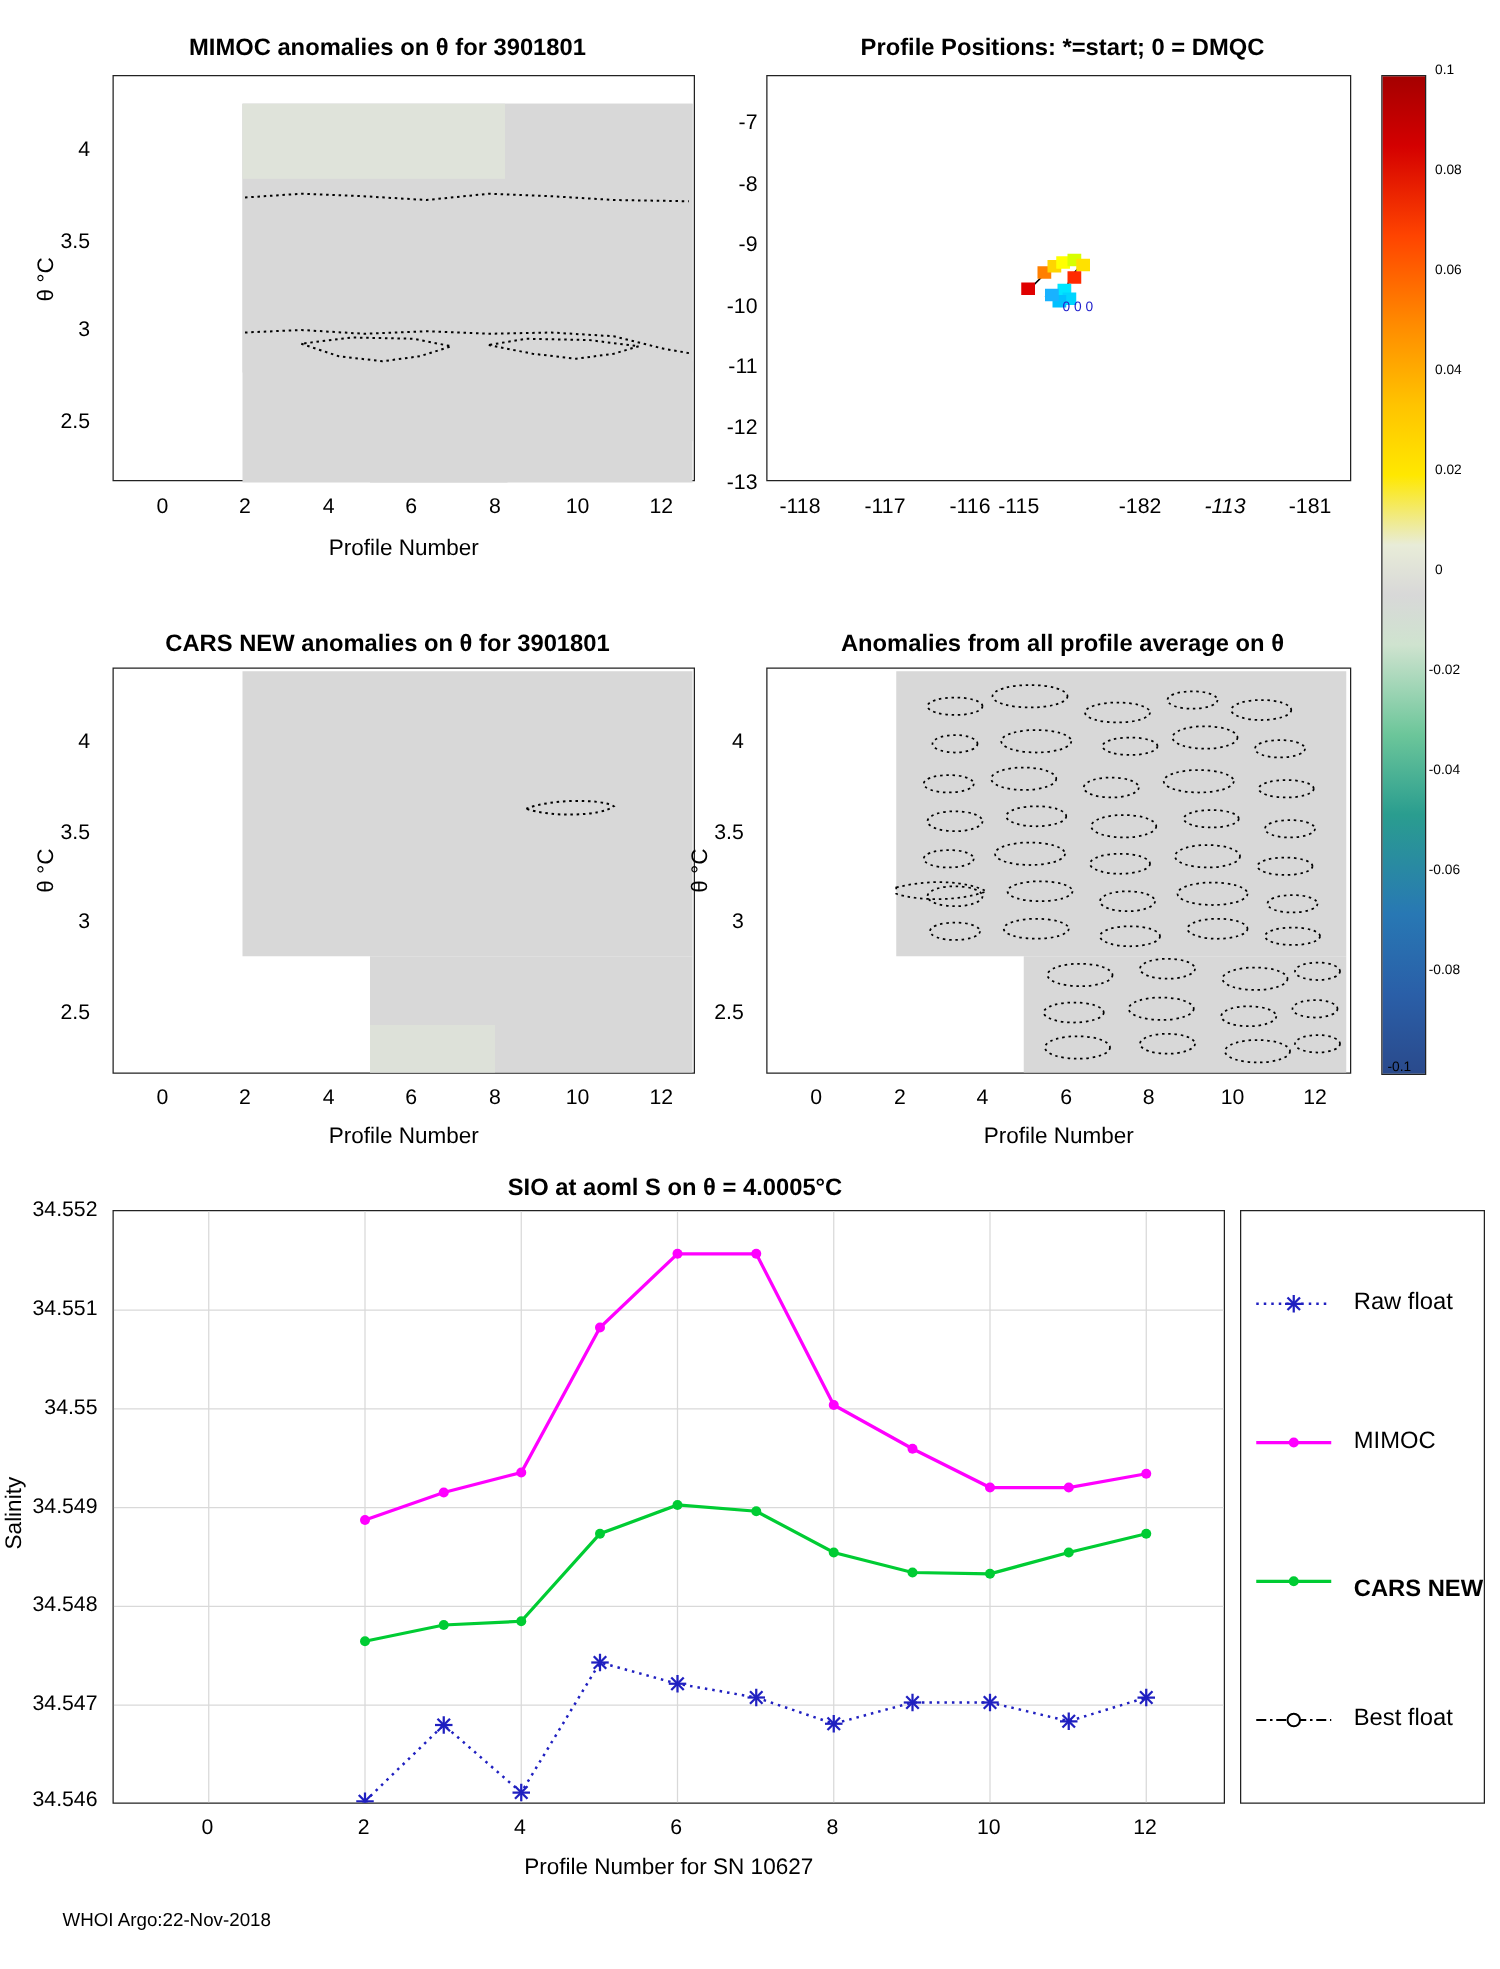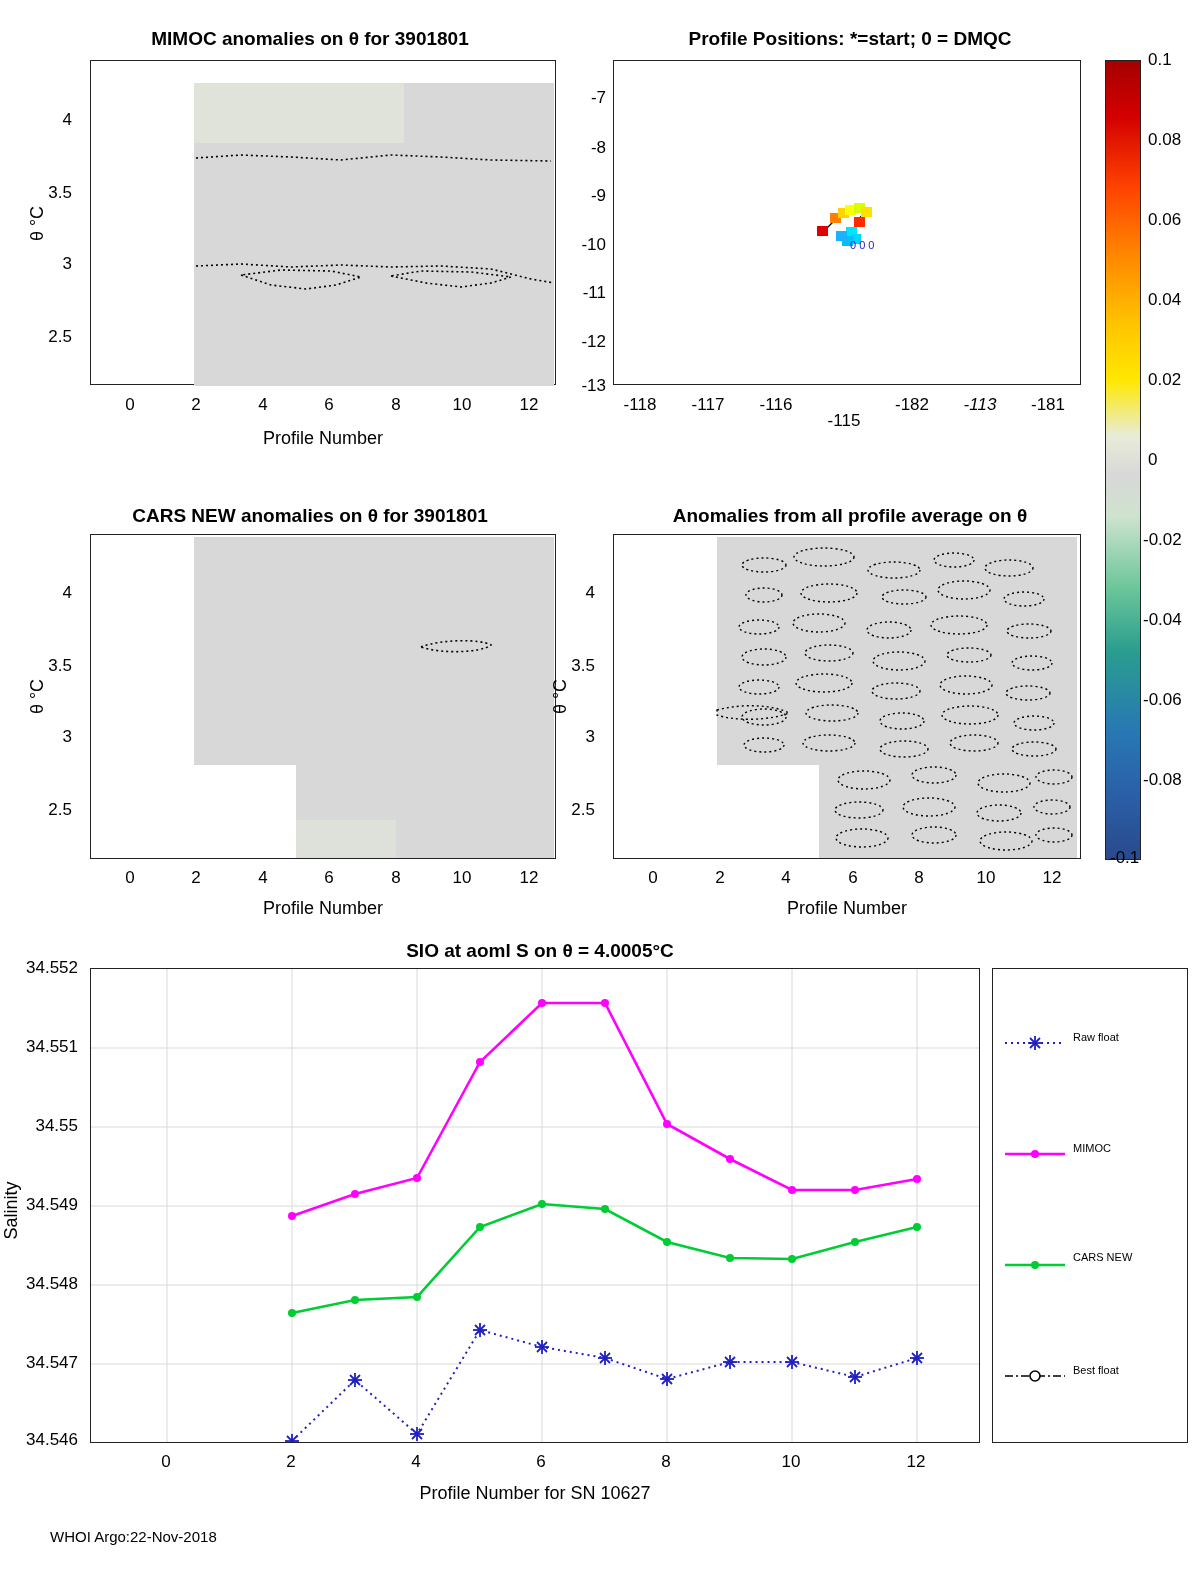--- a/index.html
+++ b/index.html
@@ -22,23 +22,23 @@
   }
   .axlabel{position:absolute;font-size:18px;text-align:center;white-space:nowrap;}
   .ylabel{position:absolute;font-size:18px;white-space:nowrap;transform-origin:center center;}
   .tick{position:absolute;font-size:17px;white-space:nowrap;}
   .tick.x{text-align:center;}
   .tick.y{text-align:right;}
   .shade{position:absolute;background:#d8d8d8;}
   .shade.g{background:#dfe3da;}
   .footer{position:absolute;font-size:15px;left:50px;top:1528px;}
   svg{display:block;}
-  .cb-label{position:absolute;font-size:17px;white-space:nowrap;}
+  .cb-label{position:absolute;font-size:11px;white-space:nowrap;}
   .legend-box{position:absolute;border:1px solid #222;background:#fff;box-sizing:border-box;}
-  .legend-label{position:absolute;font-size:11px;white-space:nowrap;}
+  .legend-label{position:absolute;font-size:19px;white-space:nowrap;margin-left:10px;}
 </style>
 </head>
 <body>
 
 <div class="panel">
   <div class="title" style="left:50px;top:28px;width:520px;">MIMOC anomalies on θ  for 3901801</div>
   <div class="axbox" style="left:90px;top:60px;width:466px;height:325px;">
     <div class="shade" style="left:103px;top:22px;width:212px;height:303px;"></div>
     <div class="shade" style="left:315px;top:22px;width:148px;height:270px;"></div>
     <div class="shade" style="left:103px;top:22px;width:360px;height:215px;"></div>
@@ -88,21 +88,21 @@
   <div class="tick y" style="left:560px;top:88px;width:46px;">-7</div>
   <div class="tick y" style="left:560px;top:138px;width:46px;">-8</div>
   <div class="tick y" style="left:560px;top:186px;width:46px;">-9</div>
   <div class="tick y" style="left:552px;top:235px;width:54px;">-10</div>
   <div class="tick y" style="left:552px;top:283px;width:54px;">-11</div>
   <div class="tick y" style="left:552px;top:332px;width:54px;">-12</div>
   <div class="tick y" style="left:552px;top:376px;width:54px;">-13</div>
   <div class="tick x" style="left:605px;top:395px;width:70px;">-118</div>
   <div class="tick x" style="left:673px;top:395px;width:70px;">-117</div>
   <div class="tick x" style="left:741px;top:395px;width:70px;">-116</div>
-  <div class="tick x" style="left:809px;top:395px;width:70px;margin-top:16px;">-115</div>
+  <div class="tick x" style="left:780px;top:395px;width:70px;">-115</div>
   <div class="tick x" style="left:877px;top:395px;width:70px;">-182</div>
   <div class="tick x" style="left:945px;top:395px;width:70px;font-style:italic;">-113</div>
   <div class="tick x" style="left:1013px;top:395px;width:70px;">-181</div>
 </div>
 
 <div class="panel">
   <div style="position:absolute;left:1105px;top:60px;width:36px;height:800px;border:1px solid #222;box-sizing:border-box;
     background:linear-gradient(to bottom,
       #a50000 0%, #d40000 7%, #ff4400 16%, #ff8c00 25%, #ffc400 33%,
       #ffe800 40%, #e8ecd8 47%, #d8d8d8 52%, #cfe3cf 57%,
@@ -367,17 +367,17 @@
     </g>
     <line x1="12" y1="185" x2="72" y2="185" stroke="#ff00ff" stroke-width="2.6"></line>
     <circle cx="42" cy="185" r="4" fill="#ff00ff"></circle>
     <line x1="12" y1="296" x2="72" y2="296" stroke="#00cc33" stroke-width="2.6"></line>
     <circle cx="42" cy="296" r="4" fill="#00cc33"></circle>
     <line x1="12" y1="407" x2="72" y2="407" stroke="#000" stroke-width="1.6" stroke-dasharray="8,3,2,3"></line>
     <circle cx="42" cy="407" r="5" fill="#fff" stroke="#000" stroke-width="1.6"></circle>
   </svg>
   <div class="legend-label" style="left:80px;top:62px;">Raw float</div>
   <div class="legend-label" style="left:80px;top:173px;">MIMOC</div>
-  <div class="legend-label" style="left:80px;top:282px;">CARS NEW</div>
+  <div class="legend-label" style="left:80px;top:292px;font-weight:bold;">CARS NEW</div>
   <div class="legend-label" style="left:80px;top:395px;">Best float</div>
 </div>
 
 <div class="footer">WHOI Argo:22-Nov-2018</div>
 
 </body></html>

